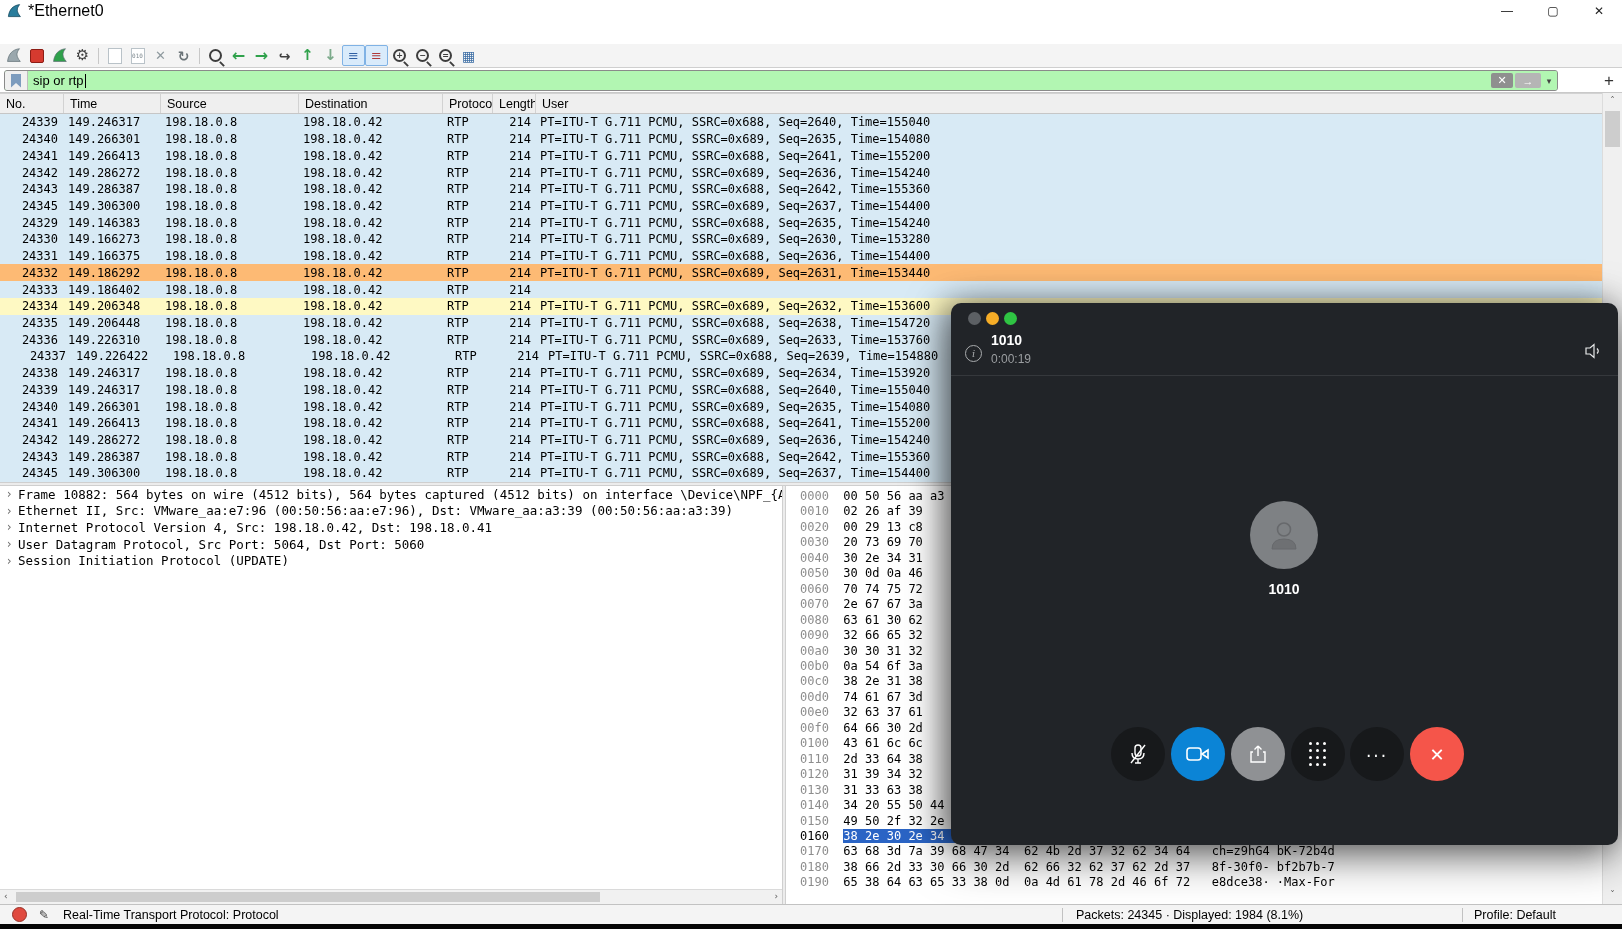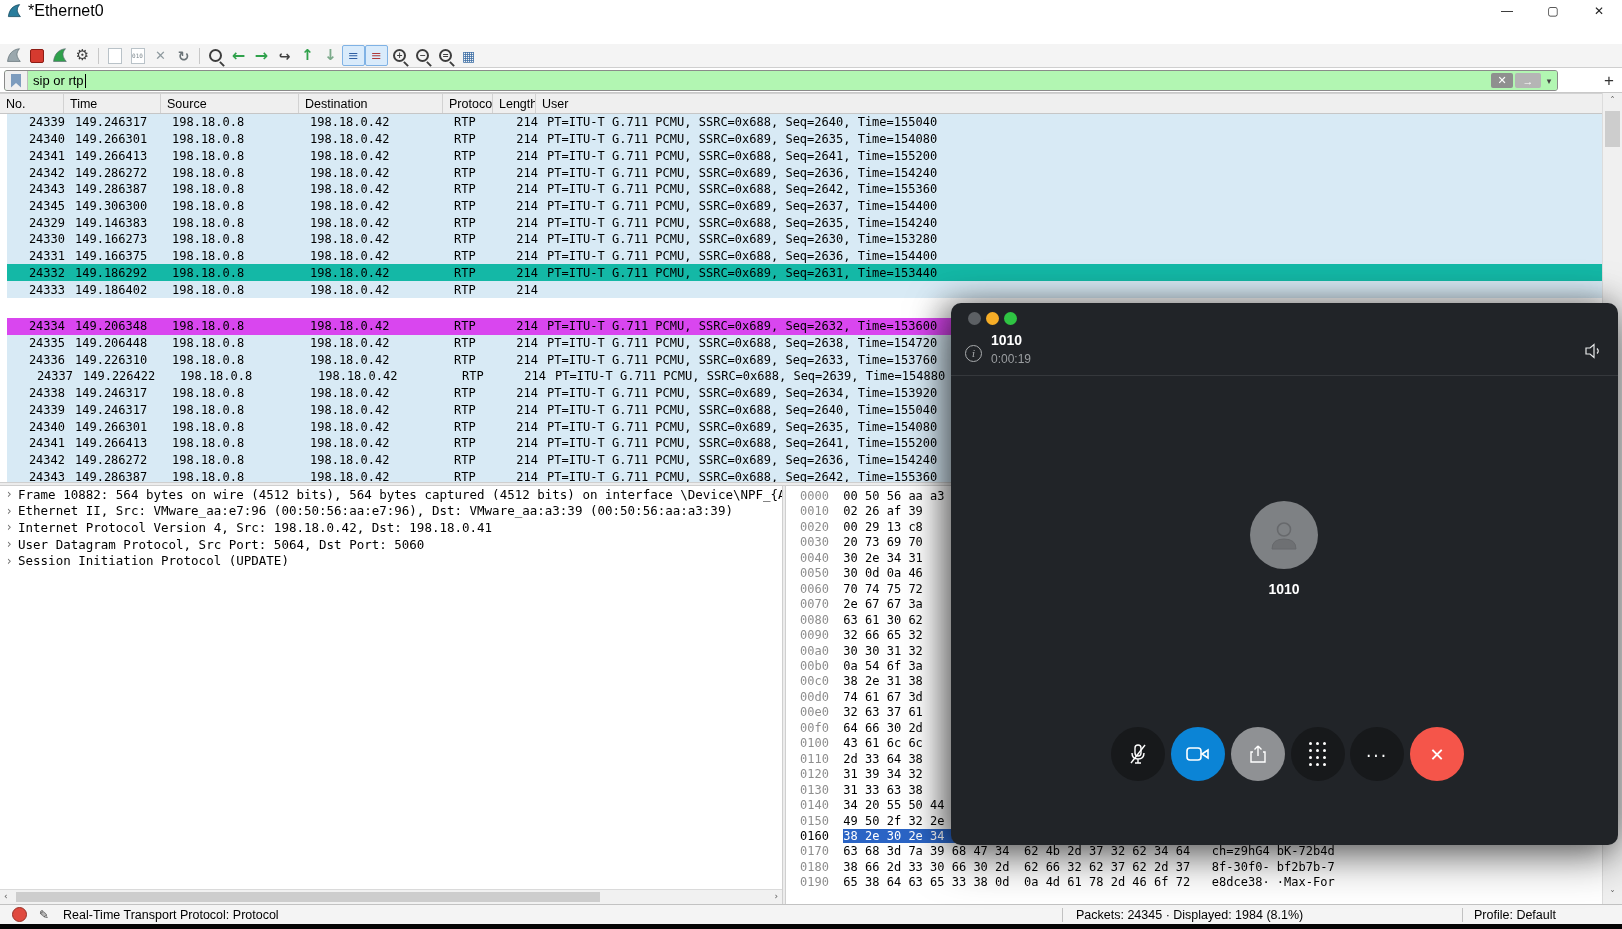--- a/index.html
+++ b/index.html
@@ -34,21 +34,21 @@
   .caret{display:inline-block;width:1px;height:14px;background:#000;margin-left:1px;}
   .fbtns{display:flex;align-items:center;background:#b2f6b2;padding-right:2px;}
   .fbtn{width:22px;height:15px;border-radius:2px;display:flex;align-items:center;justify-content:center;color:#fff;font-size:11px;margin-left:2px;}
   .fx{background:#8f8f8f;}
   .fgo{background:#b5b5b5;width:26px;}
   .fdrop{color:#444;font-size:9px;width:12px;}
   .fplus{position:absolute;right:8px;top:3px;font-size:17px;color:#333;}
   
   .phead{position:absolute;left:0;top:93px;width:1602px;height:21px;background:#efefef;border-top:1px solid #d2d2d2;border-bottom:1px solid #c6c6c6;display:flex;font-size:12.5px;box-sizing:border-box;}
   .phc{border-right:1px solid #d2d2d2;display:flex;align-items:center;padding-left:6px;box-sizing:border-box;overflow:hidden;white-space:nowrap;}
-  .plist{position:absolute;left:7px;top:114px;width:1602px;height:368px;background:#fff;overflow:hidden;}
+  .plist{position:absolute;left:0;top:114px;width:1602px;height:368px;background:#fff;overflow:hidden;}
   .prow{height:16.72px;display:flex;font:12px "DejaVu Sans Mono",monospace;align-items:center;white-space:nowrap;}
   .pc{overflow:hidden;box-sizing:border-box;}
   .c-no{width:64px;text-align:right;padding-right:6px;}
   .c-time{width:97px;padding-left:4px;}
   .c-src{width:138px;padding-left:4px;}
   .c-dst{width:144px;padding-left:4px;}
   .c-proto{width:50px;padding-left:4px;}
   .c-len{width:43px;text-align:right;padding-right:5px;}
   .c-info{flex:1;padding-left:4px;}
   
@@ -290,38 +290,38 @@
       </div>
       <div class="prow" style="background: rgb(216, 234, 245);">
         <span class="pc c-no">24331</span>
         <span class="pc c-time">149.166375</span>
         <span class="pc c-src">198.18.0.8</span>
         <span class="pc c-dst">198.18.0.42</span>
         <span class="pc c-proto">RTP</span>
         <span class="pc c-len">214</span>
         <span class="pc c-info">PT=ITU-T G.711 PCMU, SSRC=0x688, Seq=2636, Time=154400</span>
       </div>
-      <div class="prow" style="background: #14b8a6;">
+      <div class="prow" style="background: #fdba74;">
         <span class="pc c-no">24332</span>
         <span class="pc c-time">149.186292</span>
         <span class="pc c-src">198.18.0.8</span>
         <span class="pc c-dst">198.18.0.42</span>
         <span class="pc c-proto">RTP</span>
         <span class="pc c-len">214</span>
         <span class="pc c-info">PT=ITU-T G.711 PCMU, SSRC=0x689, Seq=2631, Time=153440</span>
       </div>
       <div class="prow" style="background: rgb(216, 234, 245);">
         <span class="pc c-no">24333</span>
         <span class="pc c-time">149.186402</span>
         <span class="pc c-src">198.18.0.8</span>
         <span class="pc c-dst">198.18.0.42</span>
         <span class="pc c-proto">RTP</span>
         <span class="pc c-len">214</span>
       </div>
-      <div class="prow" style="background: #d946ef; margin-top: 20px;">
+      <div class="prow" style="background: #fef9c3;">
         <span class="pc c-no">24334</span>
         <span class="pc c-time">149.206348</span>
         <span class="pc c-src">198.18.0.8</span>
         <span class="pc c-dst">198.18.0.42</span>
         <span class="pc c-proto">RTP</span>
         <span class="pc c-len">214</span>
         <span class="pc c-info">PT=ITU-T G.711 PCMU, SSRC=0x689, Seq=2632, Time=153600</span>
       </div>
       <div class="prow" style="background: rgb(216, 234, 245);">
         <span class="pc c-no">24335</span>

